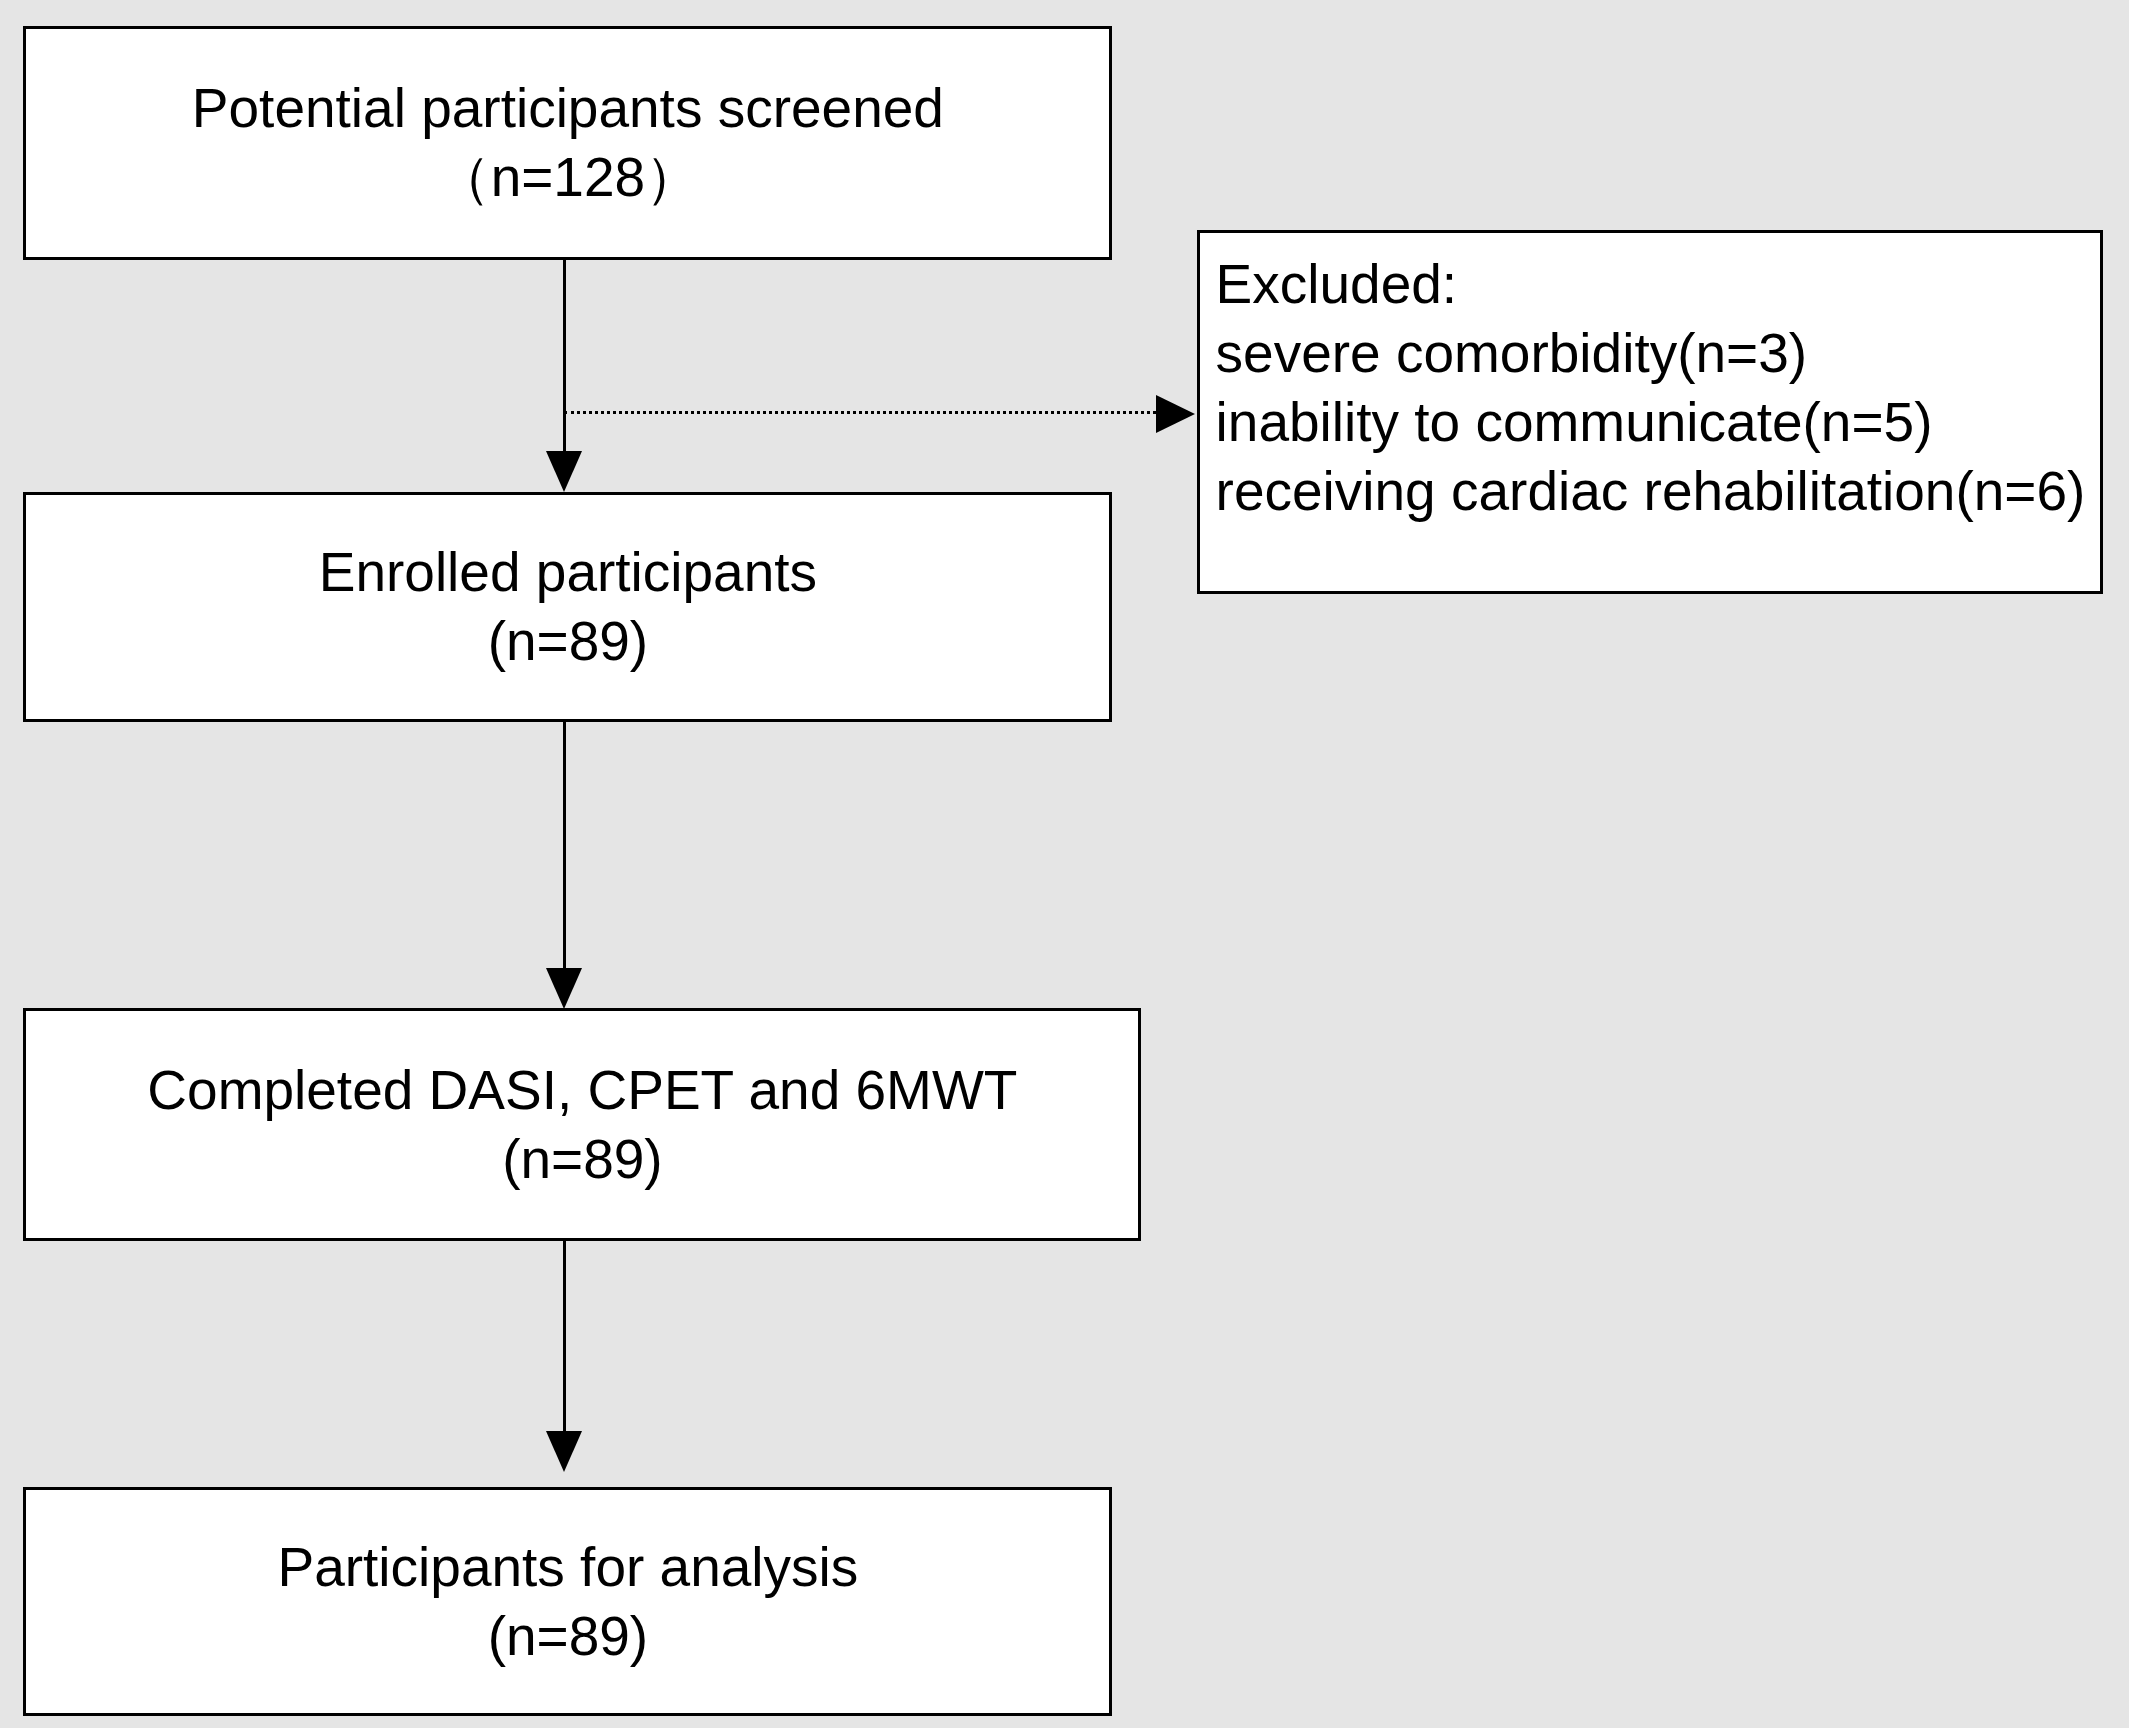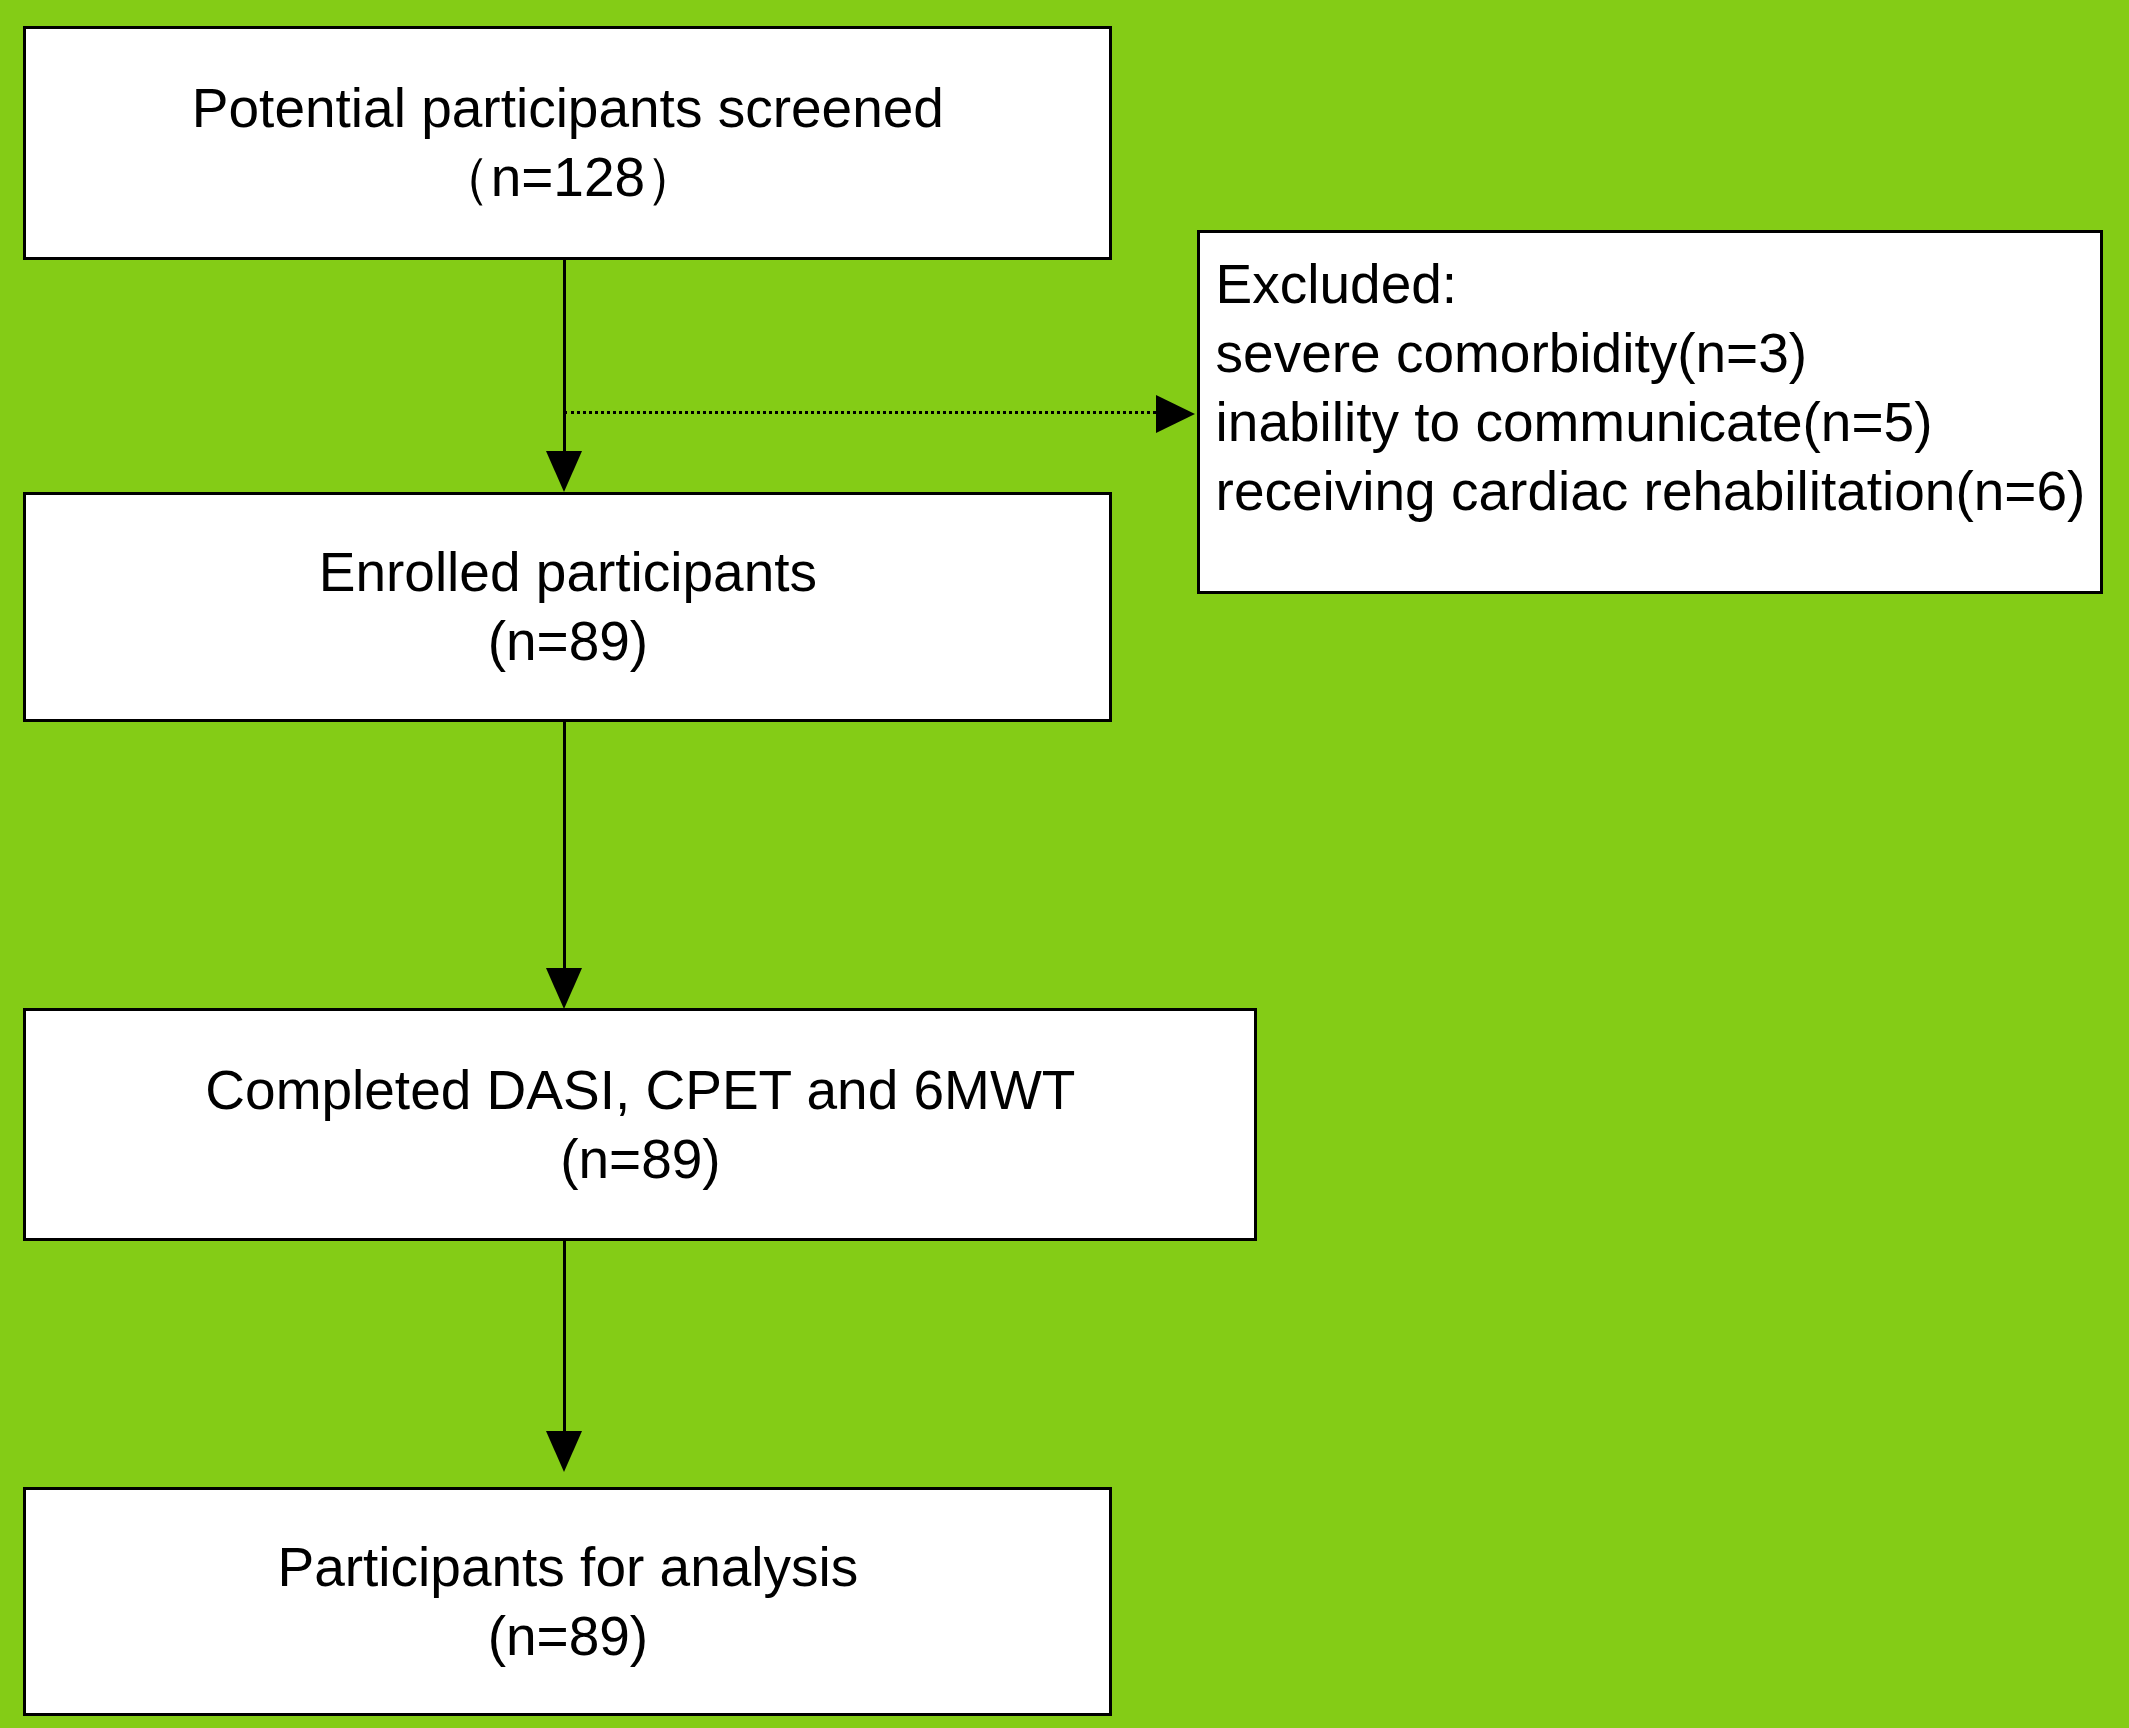--- a/index.html
+++ b/index.html
@@ -4,21 +4,21 @@
 <style>
   html, body {
     margin: 0;
     padding: 0;
     background: #ffffff;
   }
   #stage {
     position: relative;
     width: 2129px;
     height: 1729px;
-    background: #84cc16;
+    background: #e5e5e5;
     font-family: "Liberation Sans", "DejaVu Sans", sans-serif;
     color: #000000;
   }
   .fbox {
     position: absolute;
     box-sizing: border-box;
     border: 3.9px solid #000000;
     background: #ffffff;
     font-size: 55px;
     line-height: 69px;
@@ -52,21 +52,21 @@
     position: absolute;
     width: 0;
     height: 0;
     border-top: 19px solid transparent;
     border-bottom: 19px solid transparent;
     border-left: 39px solid #000000;
   }
   
   #box-screened  { left: 23.4px;   top: 26px;   width: 1089px; height: 234px; }
   #box-enrolled  { left: 23.4px;   top: 492px;  width: 1089px; height: 230px; }
-  #box-completed { left: 23.4px;   top: 1008px; width: 1234px; height: 233px; }
+  #box-completed { left: 23.4px;   top: 1008px; width: 1118px; height: 233px; }
   #box-analysis  { left: 23.4px;   top: 1471px; width: 1089px; height: 229px; margin-top: 16px; }
   #box-excluded  { left: 1197px; top: 230px;  width: 906px; height: 364px;
                    padding: 17px 7.8px 0 15.6px; text-align: left; }
   
   #arrow1-shaft { left: 563px; top: 260px;  height: 191px; }
   #arrow1-head  { left: 546px; top: 451px; }
   #arrow2-shaft { left: 563px; top: 722px;  height: 246px; }
   #arrow2-head  { left: 546px; top: 968px; }
   #arrow3-shaft { left: 563px; top: 1241px; height: 190px; }
   #arrow3-head  { left: 546px; top: 1431px; }

